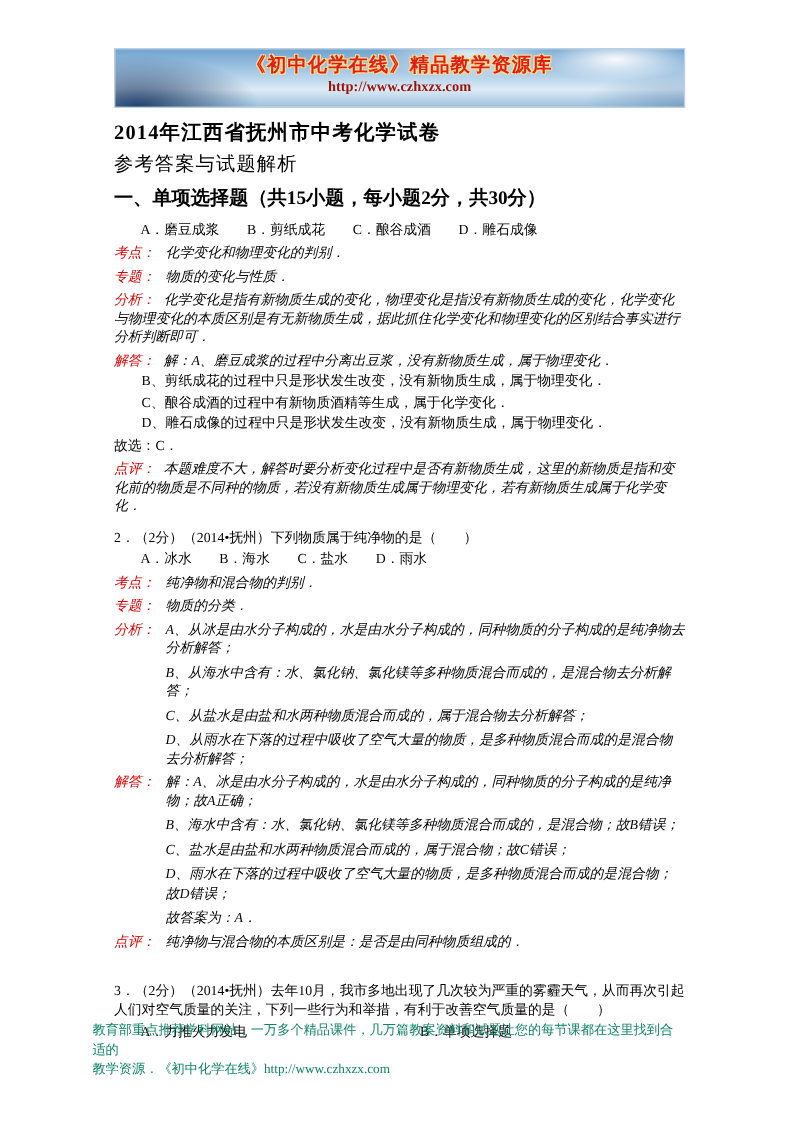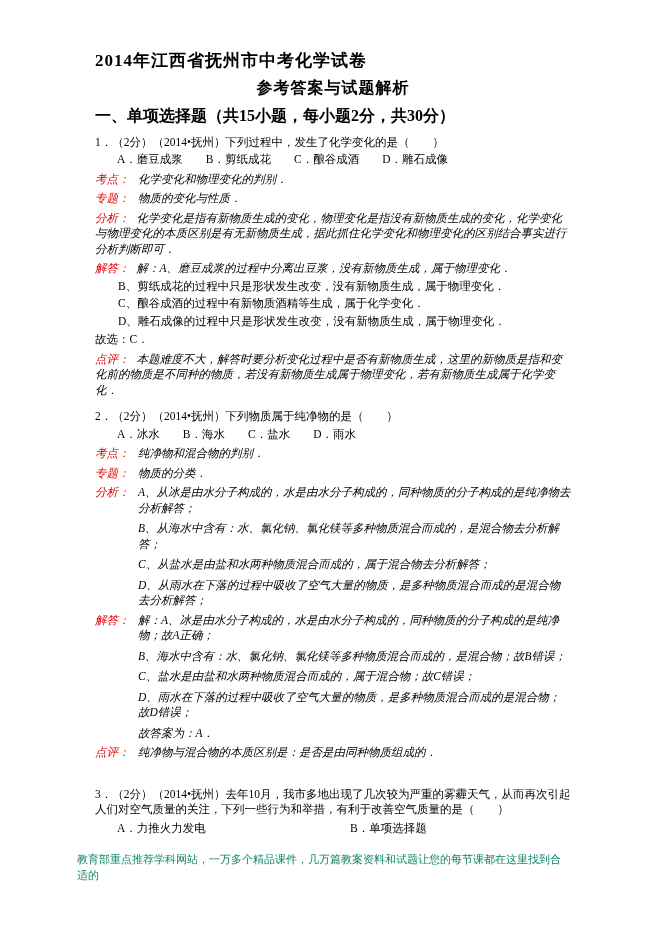--- a/index.html
+++ b/index.html
@@ -52,23 +52,22 @@
   
   .doc-title {
     margin-top: 13px;
     text-align: left;
     font-size: 17px;
     font-weight: bold;
     letter-spacing: 1px;
   }
   .doc-subtitle {
     margin-top: 11px;
-    text-align: center;
     font-size: 16px;
-    font-weight: bold;
+    font-weight: normal;
     letter-spacing: 1px;
   }
   .section-heading {
     margin-top: 13px;
     font-weight: bold;
     font-size: 16px;
   }
 
   
   .question { margin-top: 11px; }
@@ -107,28 +106,31 @@
     font-size: 11px;
     line-height: 16px;
   }
   .footer-url { cursor: pointer; }
 </style>
 </head>
 <body>
 
 <div class="page">
 
+  <div class="banner">
+    <div class="banner-title">《初中化学在线》精品教学资源库</div>
+    <div class="banner-url">http://www.czhxzx.com</div>
+  </div>
 
   <h1 class="doc-title">2014年江西省抚州市中考化学试卷</h1>
   <h2 class="doc-subtitle">参考答案与试题解析</h2>
 
   <div class="section-heading">一、单项选择题（共15小题，每小题2分，共30分）</div>
 
   <section class="question q1">
-    <p class="stem">1．（2分）（2014•抚州）下列过程中，发生了化学变化的是（　　）</p>
     <p class="options">A．磨豆成浆　　B．剪纸成花　　C．酿谷成酒　　D．雕石成像</p>
 
     <div class="row hang">
       <span class="label">考点：</span>
       <div class="content">化学变化和物理变化的判别．</div>
     </div>
 
     <div class="row hang">
       <span class="label">专题：</span>
       <div class="content">物质的变化与性质．</div>
@@ -195,15 +197,16 @@
   <section class="question q3">
     <p class="stem">3．（2分）（2014•抚州）去年10月，我市多地出现了几次较为严重的雾霾天气，从而再次引起人们对空气质量的关注，下列一些行为和举措，有利于改善空气质量的是（　　）</p>
     <div class="options-grid">
       <span class="opt-a">A．力推火力发电</span>
       <span class="opt-b">B．单项选择题</span>
     </div>
   </section>
 
   <footer class="footer">
     <p>教育部重点推荐学科网站，一万多个精品课件，几万篇教案资料和试题让您的每节课都在这里找到合适的</p>
+    <p><span>教学资源．《初中化学在线》</span><span class="footer-url">http://www.czhxzx.com</span></p>
   </footer>
 
 </div>
 
 </body></html>

